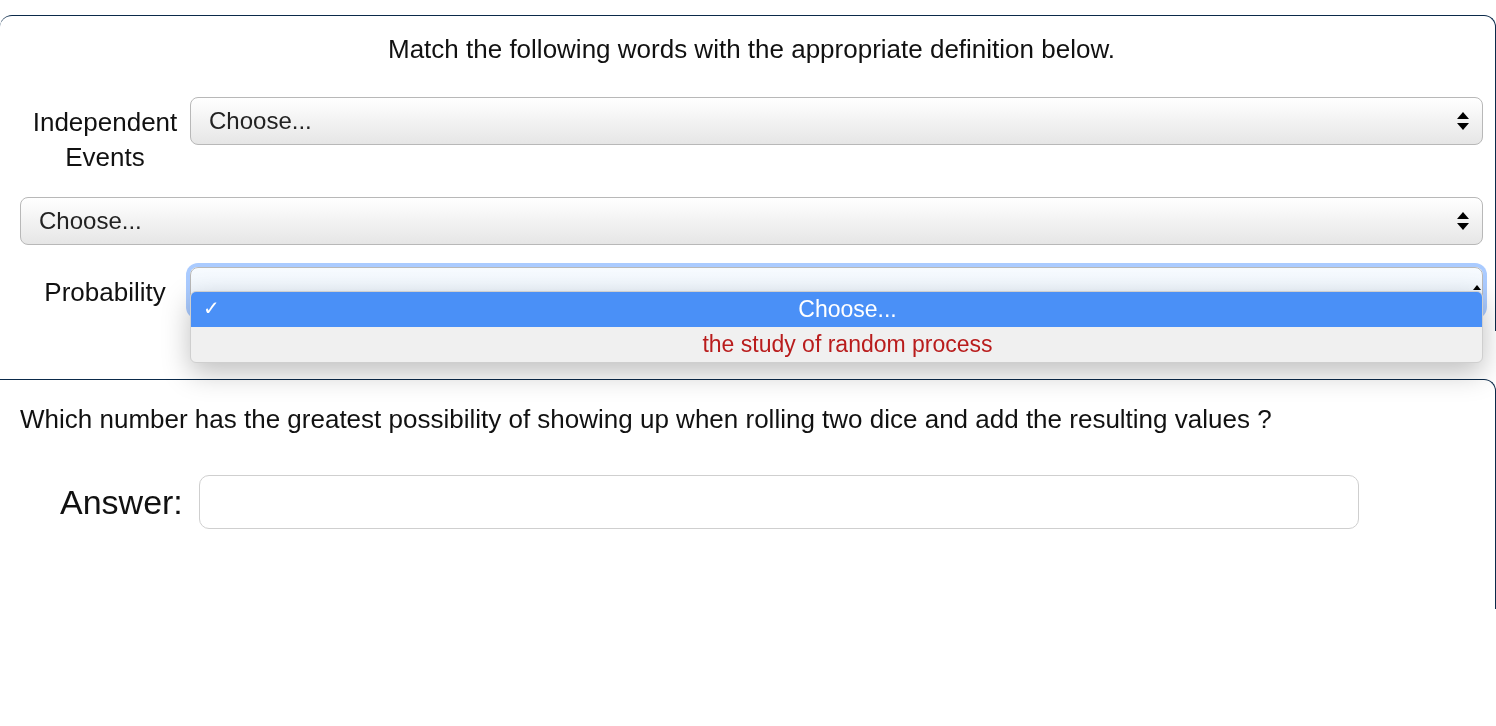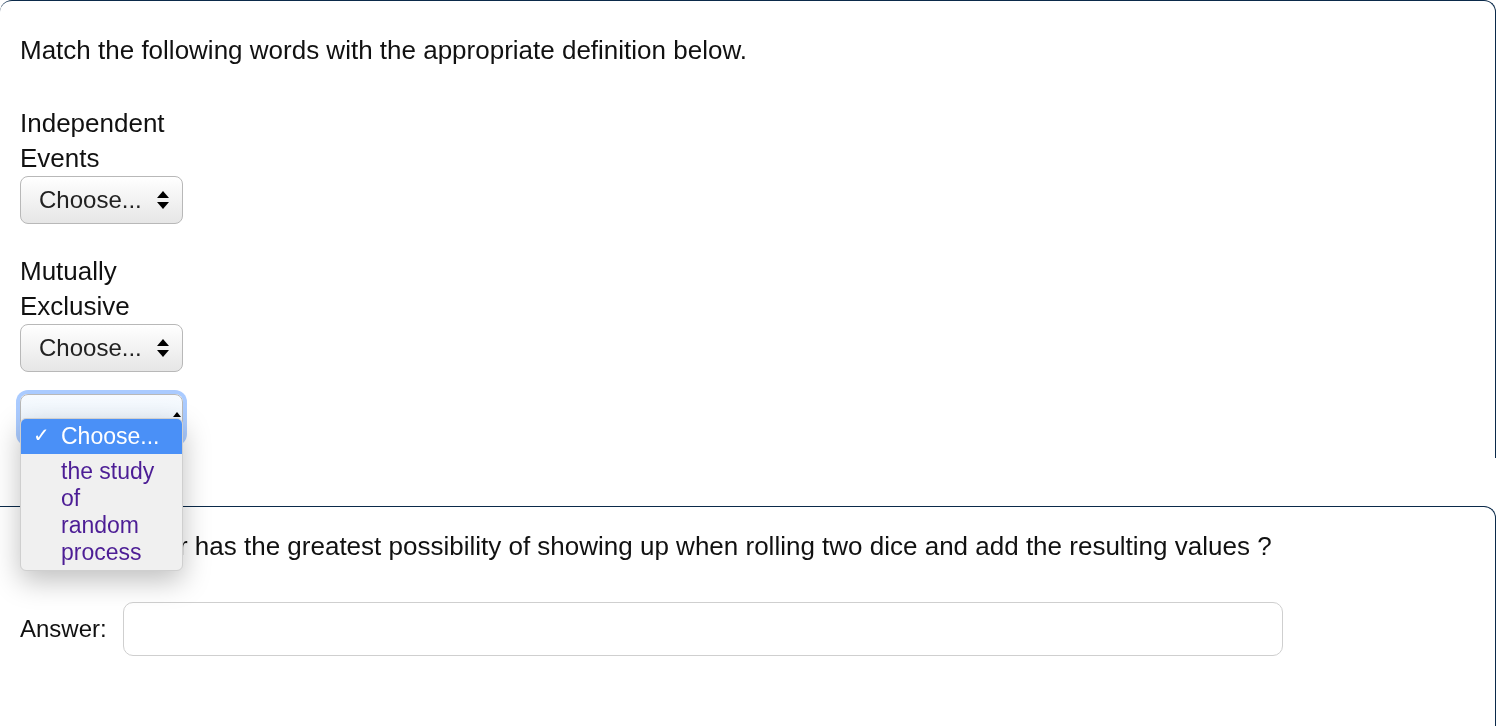--- a/index.html
+++ b/index.html
@@ -4,24 +4,25 @@
 <style>
   html,body{margin:0;padding:0;font-family:"Helvetica Neue",Helvetica,Arial,sans-serif;color:#111;background:#fff;}
   body{width:1496px;}
 
   .panel{
     border:1px solid #0b2a4a;
     border-top-left-radius:12px;
     border-top-right-radius:12px;
     border-bottom-left-radius:0;
     border-bottom-right-radius:0;
-    padding:34px 12px 10px 20px;
-    margin:0 0 0 0;
+    padding:18px 12px 10px 20px;
+    margin:15px 0 0 0;
     border-left:none;
     border-bottom:none;
+    text-align:center;
   }
   .panel-top{
     border-top-left-radius:12px;
     border-top-right-radius:12px;
   }
   .panel-bottom{
     border:1px solid #0b2a4a;
     border-top-right-radius:12px;
     border-top-left-radius:0;
     padding:24px 20px 80px 20px;
@@ -35,21 +36,20 @@
   .prompt{
     font-size:26px;
     margin-bottom:32px;
   }
 
   .row{
     display:flex;
     align-items:flex-start;
     margin-bottom:22px;
     position:relative;
-    flex-direction:column;
   }
   .term{
     width:170px;
     font-size:26px;
     line-height:1.35;
     padding-top:8px;
   }
   .select-wrap{
     flex:1;
     position:relative;
@@ -97,21 +97,21 @@
     right:0;
     background:#f0f0f0;
     border:1px solid #cfcfcf;
     border-radius:6px;
     box-shadow:0 10px 28px rgba(0,0,0,0.25);
     z-index:50;
     overflow:hidden;
   }
   .option{
     font-size:23px;
-    color:#4c1d95;
+    color:#b91c1c;
     padding:4px 18px 4px 40px;
     cursor:pointer;
     position:relative;
   }
   .option.selected{
     background:#4a90f7;
     color:#fff;
   }
   .option.selected::before{
     content:"✓";
@@ -120,21 +120,21 @@
     top:4px;
     font-size:20px;
   }
 
   .answer-row{
     display:flex;
     align-items:center;
     gap:16px;
     margin-top:40px;
   }
-  .answer-label{font-size:24px;}
+  .answer-label{font-size:34px;margin-left:40px;}
   .text-input{
     width:1130px;
     height:52px;
     border:1px solid #cfcfcf;
     border-radius:10px;
     background:#fff;
     font-size:22px;
     padding:0 14px;
     outline:none;
   }
@@ -168,33 +168,33 @@
         <span>Choose...</span>
         <span class="spinner">
           <span class="arrow-up"></span>
             <span class="arrow-down"></span>
         </span>
       </div>
     </div>
   </div>
 
   <div class="row">
-    <div class="term">Mutually Exclusive</div>
     <div class="select-wrap">
       <div class="select">
         <span>Choose...</span>
         <span class="spinner">
           <span class="arrow-up"></span>
             <span class="arrow-down"></span>
         </span>
       </div>
     </div>
   </div>
 
   <div class="row" style="margin-bottom:6px;">
+    <div class="term">Probability</div>
     <div class="select-wrap">
       <div class="select focused">
         <span style="visibility:hidden">Choose...</span>
         <span class="edge-arrows">
           <span class="arrow-up"></span>
             <span class="arrow-down"></span>
         </span>
       </div>
 
       <div class="dropdown">

